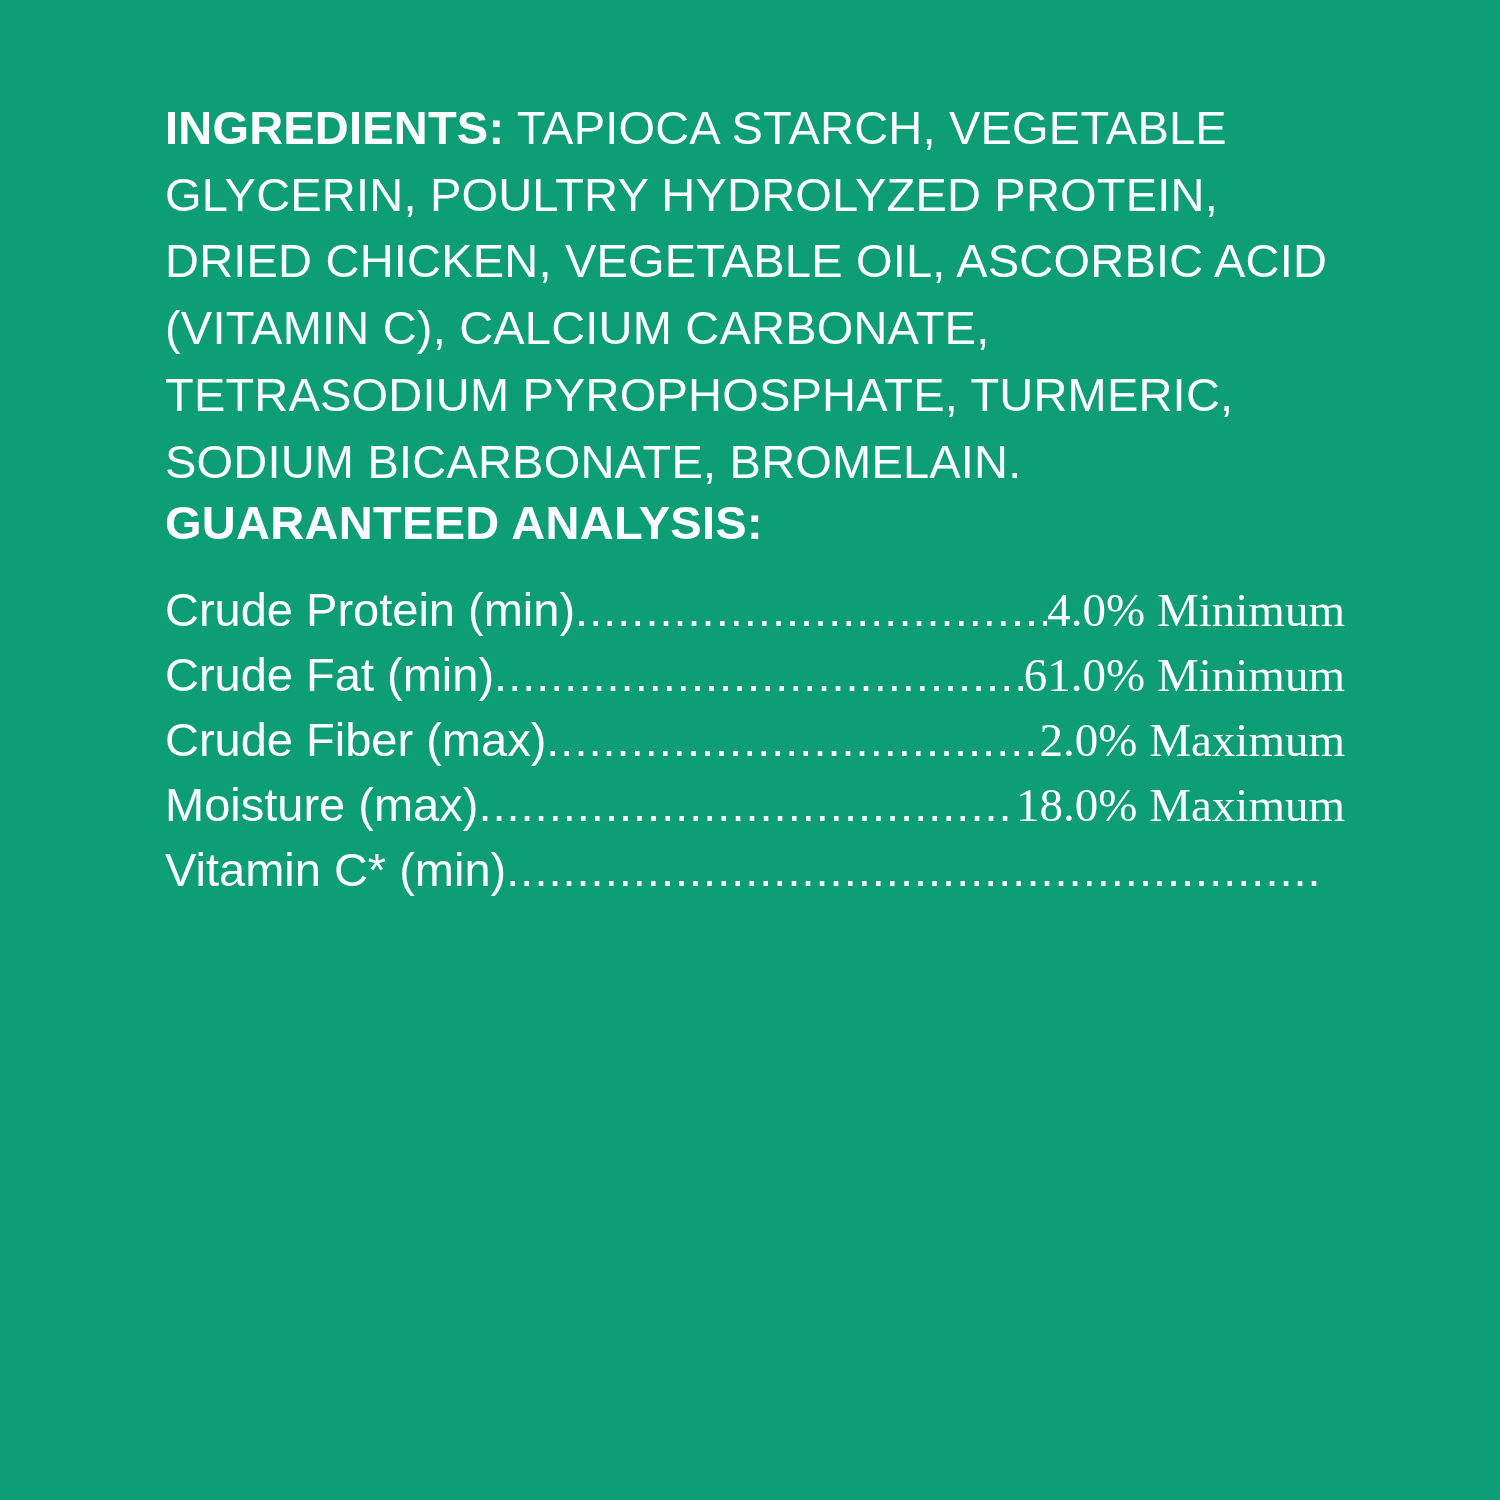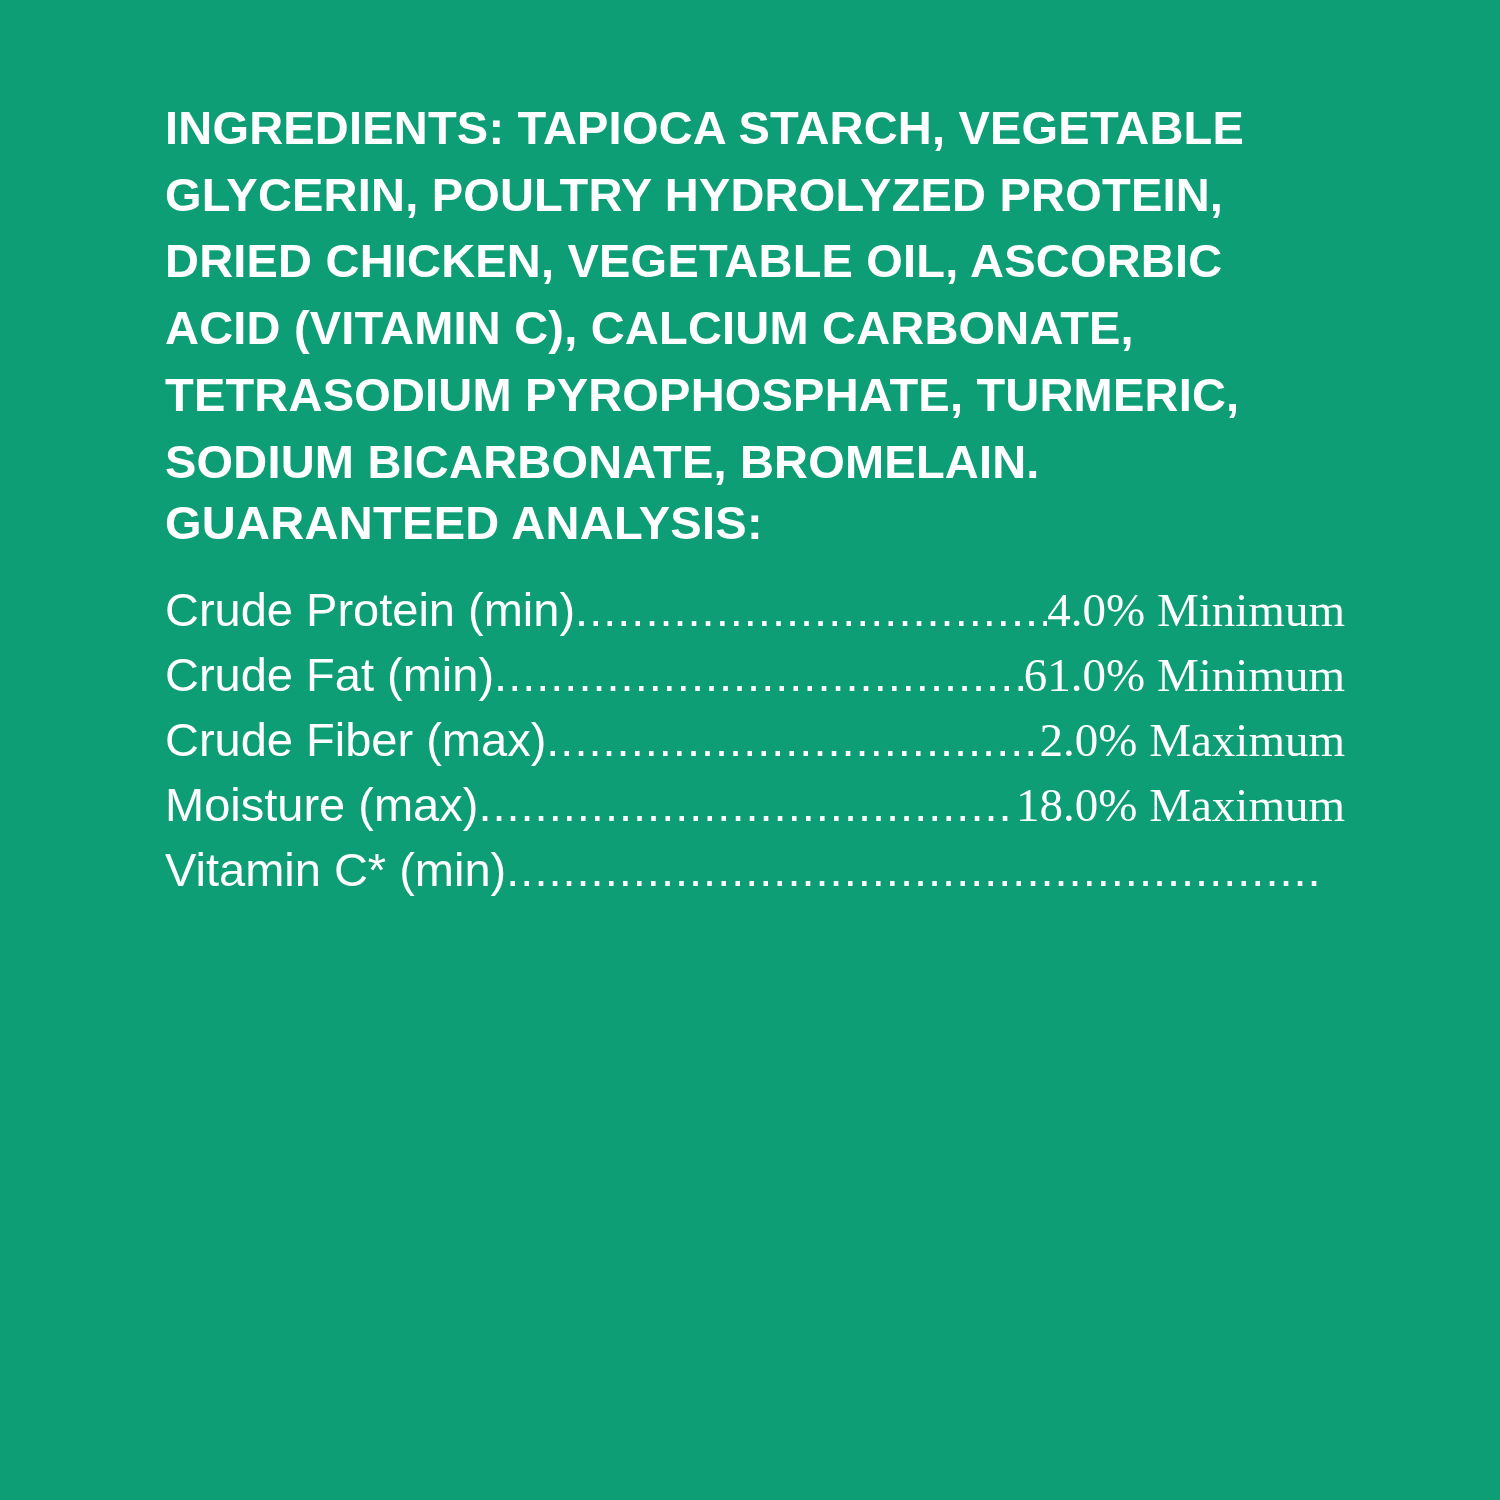--- a/index.html
+++ b/index.html
@@ -26,21 +26,21 @@
     font-size: 47px;
     line-height: 1.42;
     letter-spacing: 0.2px;
     font-weight: 400;
     max-width: 1190px;
   }
   .ingredients-label {
     font-weight: 700;
   }
   .ingredients-text {
-    font-weight: 700;
+    font-weight: 400;
   }
   .ga-heading {
     font-size: 47px;
     font-weight: 700;
     letter-spacing: 0.3px;
   }
   .ga-list {
     margin-top: 28px;
     width: 1180px;
   }

